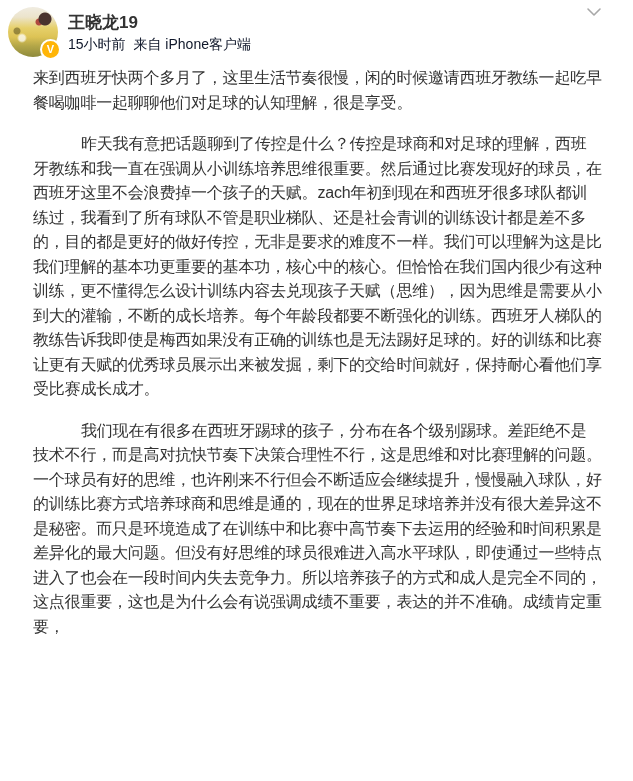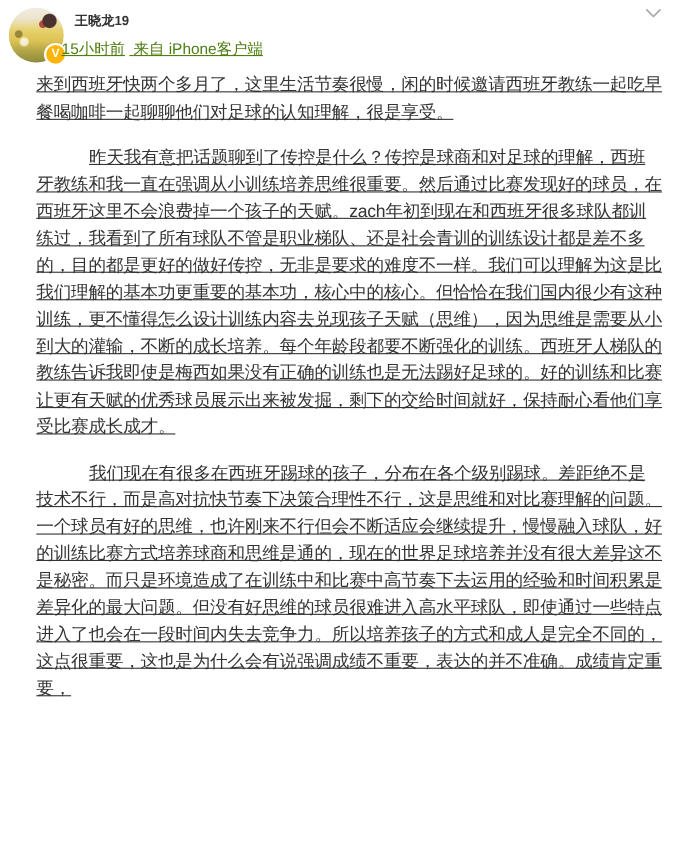--- a/index.html
+++ b/index.html
@@ -51,32 +51,31 @@
     font-size: 11px;
     font-weight: 700;
     line-height: 17px;
     text-align: center;
     box-sizing: content-box;
   }
   .username {
     position: absolute;
     left: 68px;
     top: 11px;
-    font-size: 12px;
+    font-size: 17px;
     font-weight: 700;
     color: #333333;
     cursor: pointer;
   }
   .meta-line {
     position: absolute;
-    left: 56px;
+    left: 68px;
     top: 36px;
     font-size: 14px;
-    color: #4d7c0f;
-    text-decoration: underline;
+    color: #0f172a;
   }
   .meta-line span { margin-right: 4px; }
   .collapse-btn {
     position: absolute;
     left: 584px;
     top: 3px;
     width: 20px;
     height: 18px;
     cursor: pointer;
     display: flex;
@@ -88,21 +87,20 @@
   .post-content {
     margin: 8px 31px 0 33px;
     width: 569px;
     font-size: 16px;
     letter-spacing: -0.2px;
     line-height: 24.5px;
     color: #333333;
   }
   .post-content p {
     margin: 0 0 17px 0;
-    text-decoration: underline;
   }
   .post-content p.indent {
     text-indent: 48px;
     margin-top: 12px;
   }
 </style>
 </head>
 <body>
 
 <div class="post-header">

